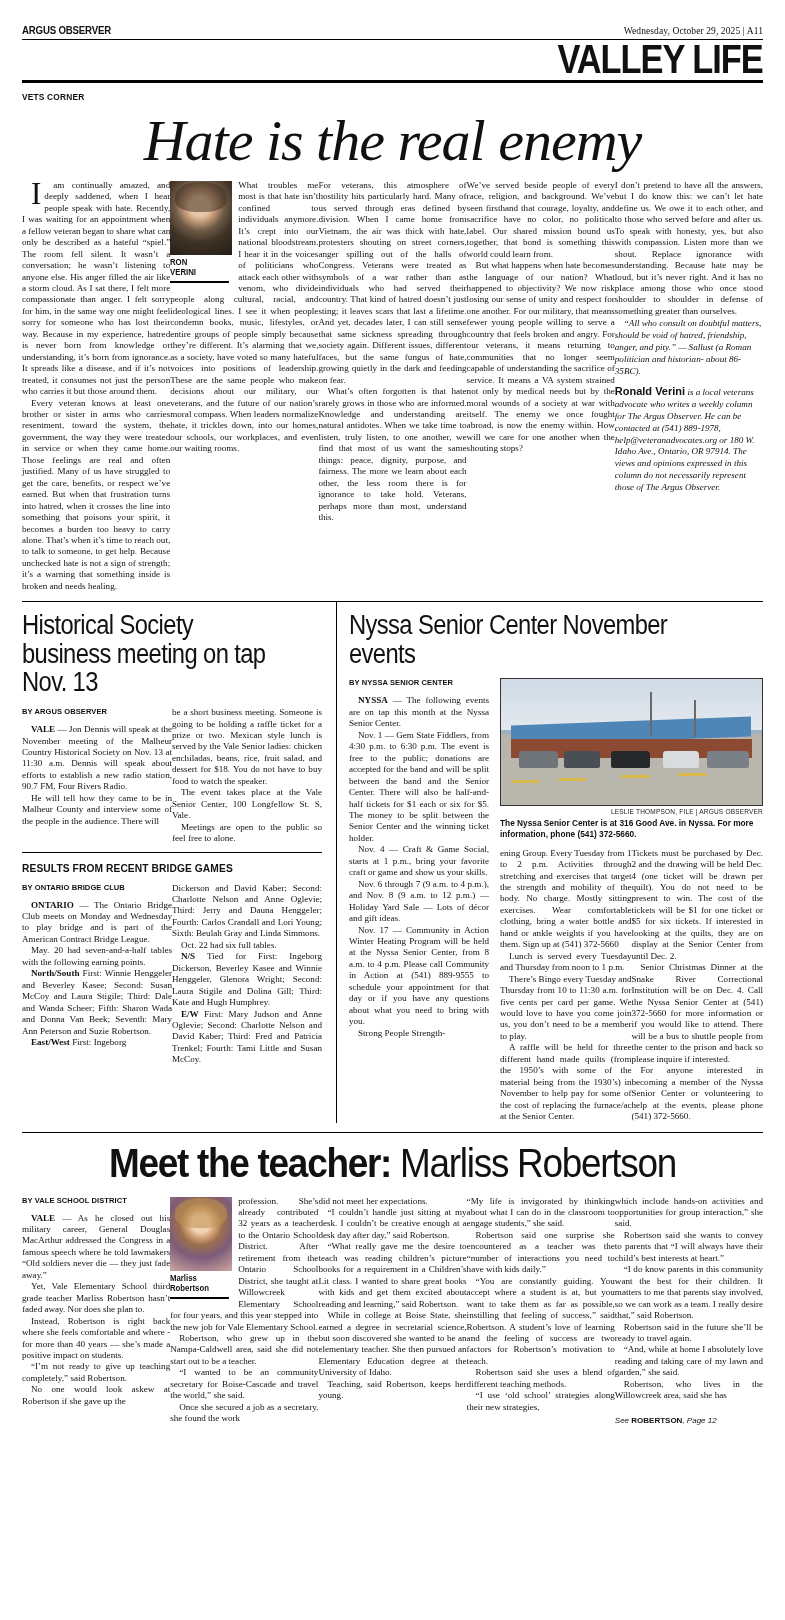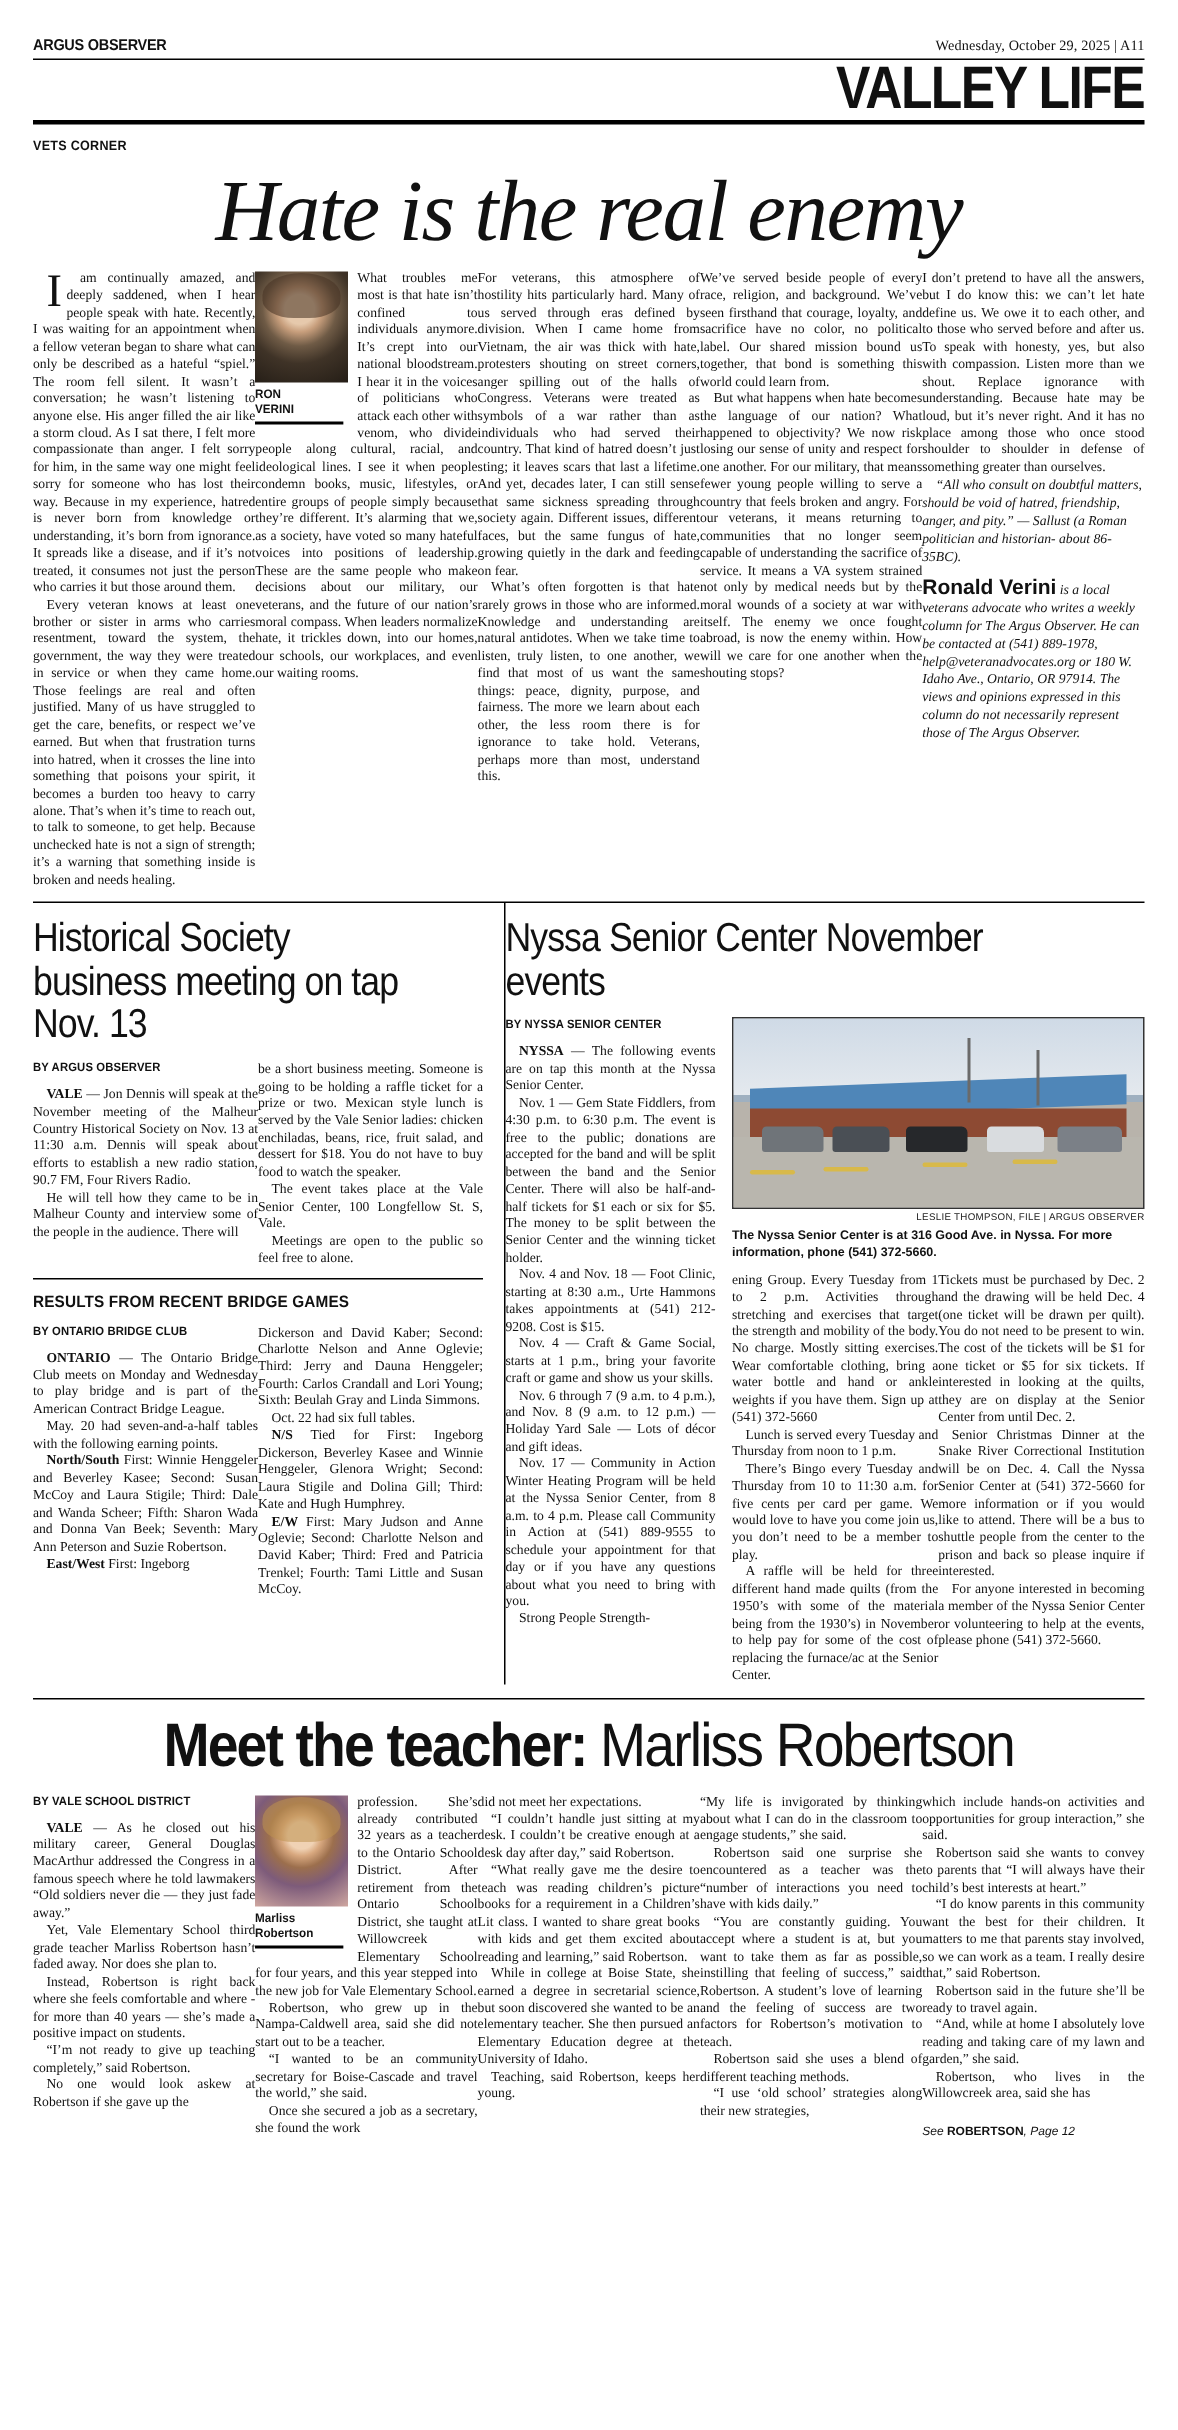--- a/index.html
+++ b/index.html
@@ -115,21 +115,21 @@
     text-indent: 9px;
     margin-top: 1px;
   }
   .bio {
     font-family: "Liberation Serif", serif;
     font-style: italic;
     font-size: 9.1px;
     line-height: 11.8px;
     margin-top: 9px;
   }
-  .bio b { font-style: normal; font-family: "Liberation Sans", sans-serif; font-size: 14px; }
+  .bio b { font-style: normal; font-family: "Liberation Sans", sans-serif; font-size: 11px; }
 
   
   .mug-wrap { float: left; width: 62px; margin: 1px 6px 2px 0; }
   .mug {
     width: 62px; height: 74px;
     background: linear-gradient(160deg,#5c4a3a 0%,#8a7055 22%,#c9a98c 45%,#6d5742 70%,#3b2f26 100%);
     position: relative; overflow: hidden;
   }
   .mug.m1 { background: radial-gradient(circle at 48% 34%, #e6c9ac 0 17%, #c79e7c 26%, #6f5b46 42%, #3f3327 62%, #241d16 100%); }
   .mug.m2 { background: radial-gradient(circle at 50% 36%, #f0d2b4 0 16%, #d8a87f 24%, #9c6f4d 38%, #7d5b7a 60%, #cfa7a0 100%); }
@@ -172,21 +172,21 @@
     font-size: 11px;
     letter-spacing: 0.1px;
     margin: 9px 0 9px 0;
     transform: scaleX(0.93);
     transform-origin: left center;
   }
 
   
   .block-2up { display: flex; gap: 14px; }
   .left-pack { width: 300px; flex: none; }
-  .right-pack { flex: 1 1 auto; border-left: 1.4px solid #000; }
+  .right-pack { flex: 1 1 auto; border-left: 1.4px solid #000; padding-left: 12px; }
 
   
   .photo {
     width: 100%; height: 128px;
     border: 1px solid #333;
     position: relative; overflow: hidden;
     background: linear-gradient(#c9d6e4 0 38%, #9fb0c0 38% 44%, #b8b3ab 44% 100%);
   }
   .ph-sky { position:absolute; left:0; top:0; width:100%; height:40%; background: linear-gradient(#cfdae6,#e4e9ee); }
   .ph-roof { position:absolute; left:4%; top:33%; width:92%; height:16%; background:#4f86b8; transform: skewY(-2.2deg); }
@@ -327,21 +327,20 @@
     </div>
 
     <div class="right-pack">
       <div class="story-head">Nyssa Senior Center November events</div>
 
       <div class="nyssa-cols">
         <div class="nyssa-narrow">
           <div class="byline">BY NYSSA SENIOR CENTER</div>
           <p class="body"><b>NYSSA</b> — The following events are on tap this month at the Nyssa Senior Center.</p>
           <p class="body">Nov. 1 — Gem State Fiddlers, from 4:30 p.m. to 6:30 p.m. The event is free to the public; donations are accepted for the band and will be split between the band and the Senior Center. There will also be half-and-half tickets for $1 each or six for $5. The money to be split between the Senior Center and the winning ticket holder.</p>
-          <p class="body">Nov. 4 and Nov. 18 — Foot Clinic, starting at 8:30 a.m., Urte Hammons takes appointments at (541) 212-9208. Cost is $15.</p>
           <p class="body">Nov. 4 — Craft &amp; Game Social, starts at 1 p.m., bring your favorite craft or game and show us your skills.</p>
           <p class="body">Nov. 6 through 7 (9 a.m. to 4 p.m.), and Nov. 8 (9 a.m. to 12 p.m.) — Holiday Yard Sale — Lots of décor and gift ideas.</p>
           <p class="body">Nov. 17 — Community in Action Winter Heating Program will be held at the Nyssa Senior Center, from 8 a.m. to 4 p.m. Please call Community in Action at (541) 889-9555 to schedule your appointment for that day or if you have any questions about what you need to bring with you.</p>
           <p class="body">Strong People Strength-</p>
         </div>
 
         <div class="col">
           <div class="photo">
             <div class="ph-sky"></div>
             <div class="ph-roof"></div>

